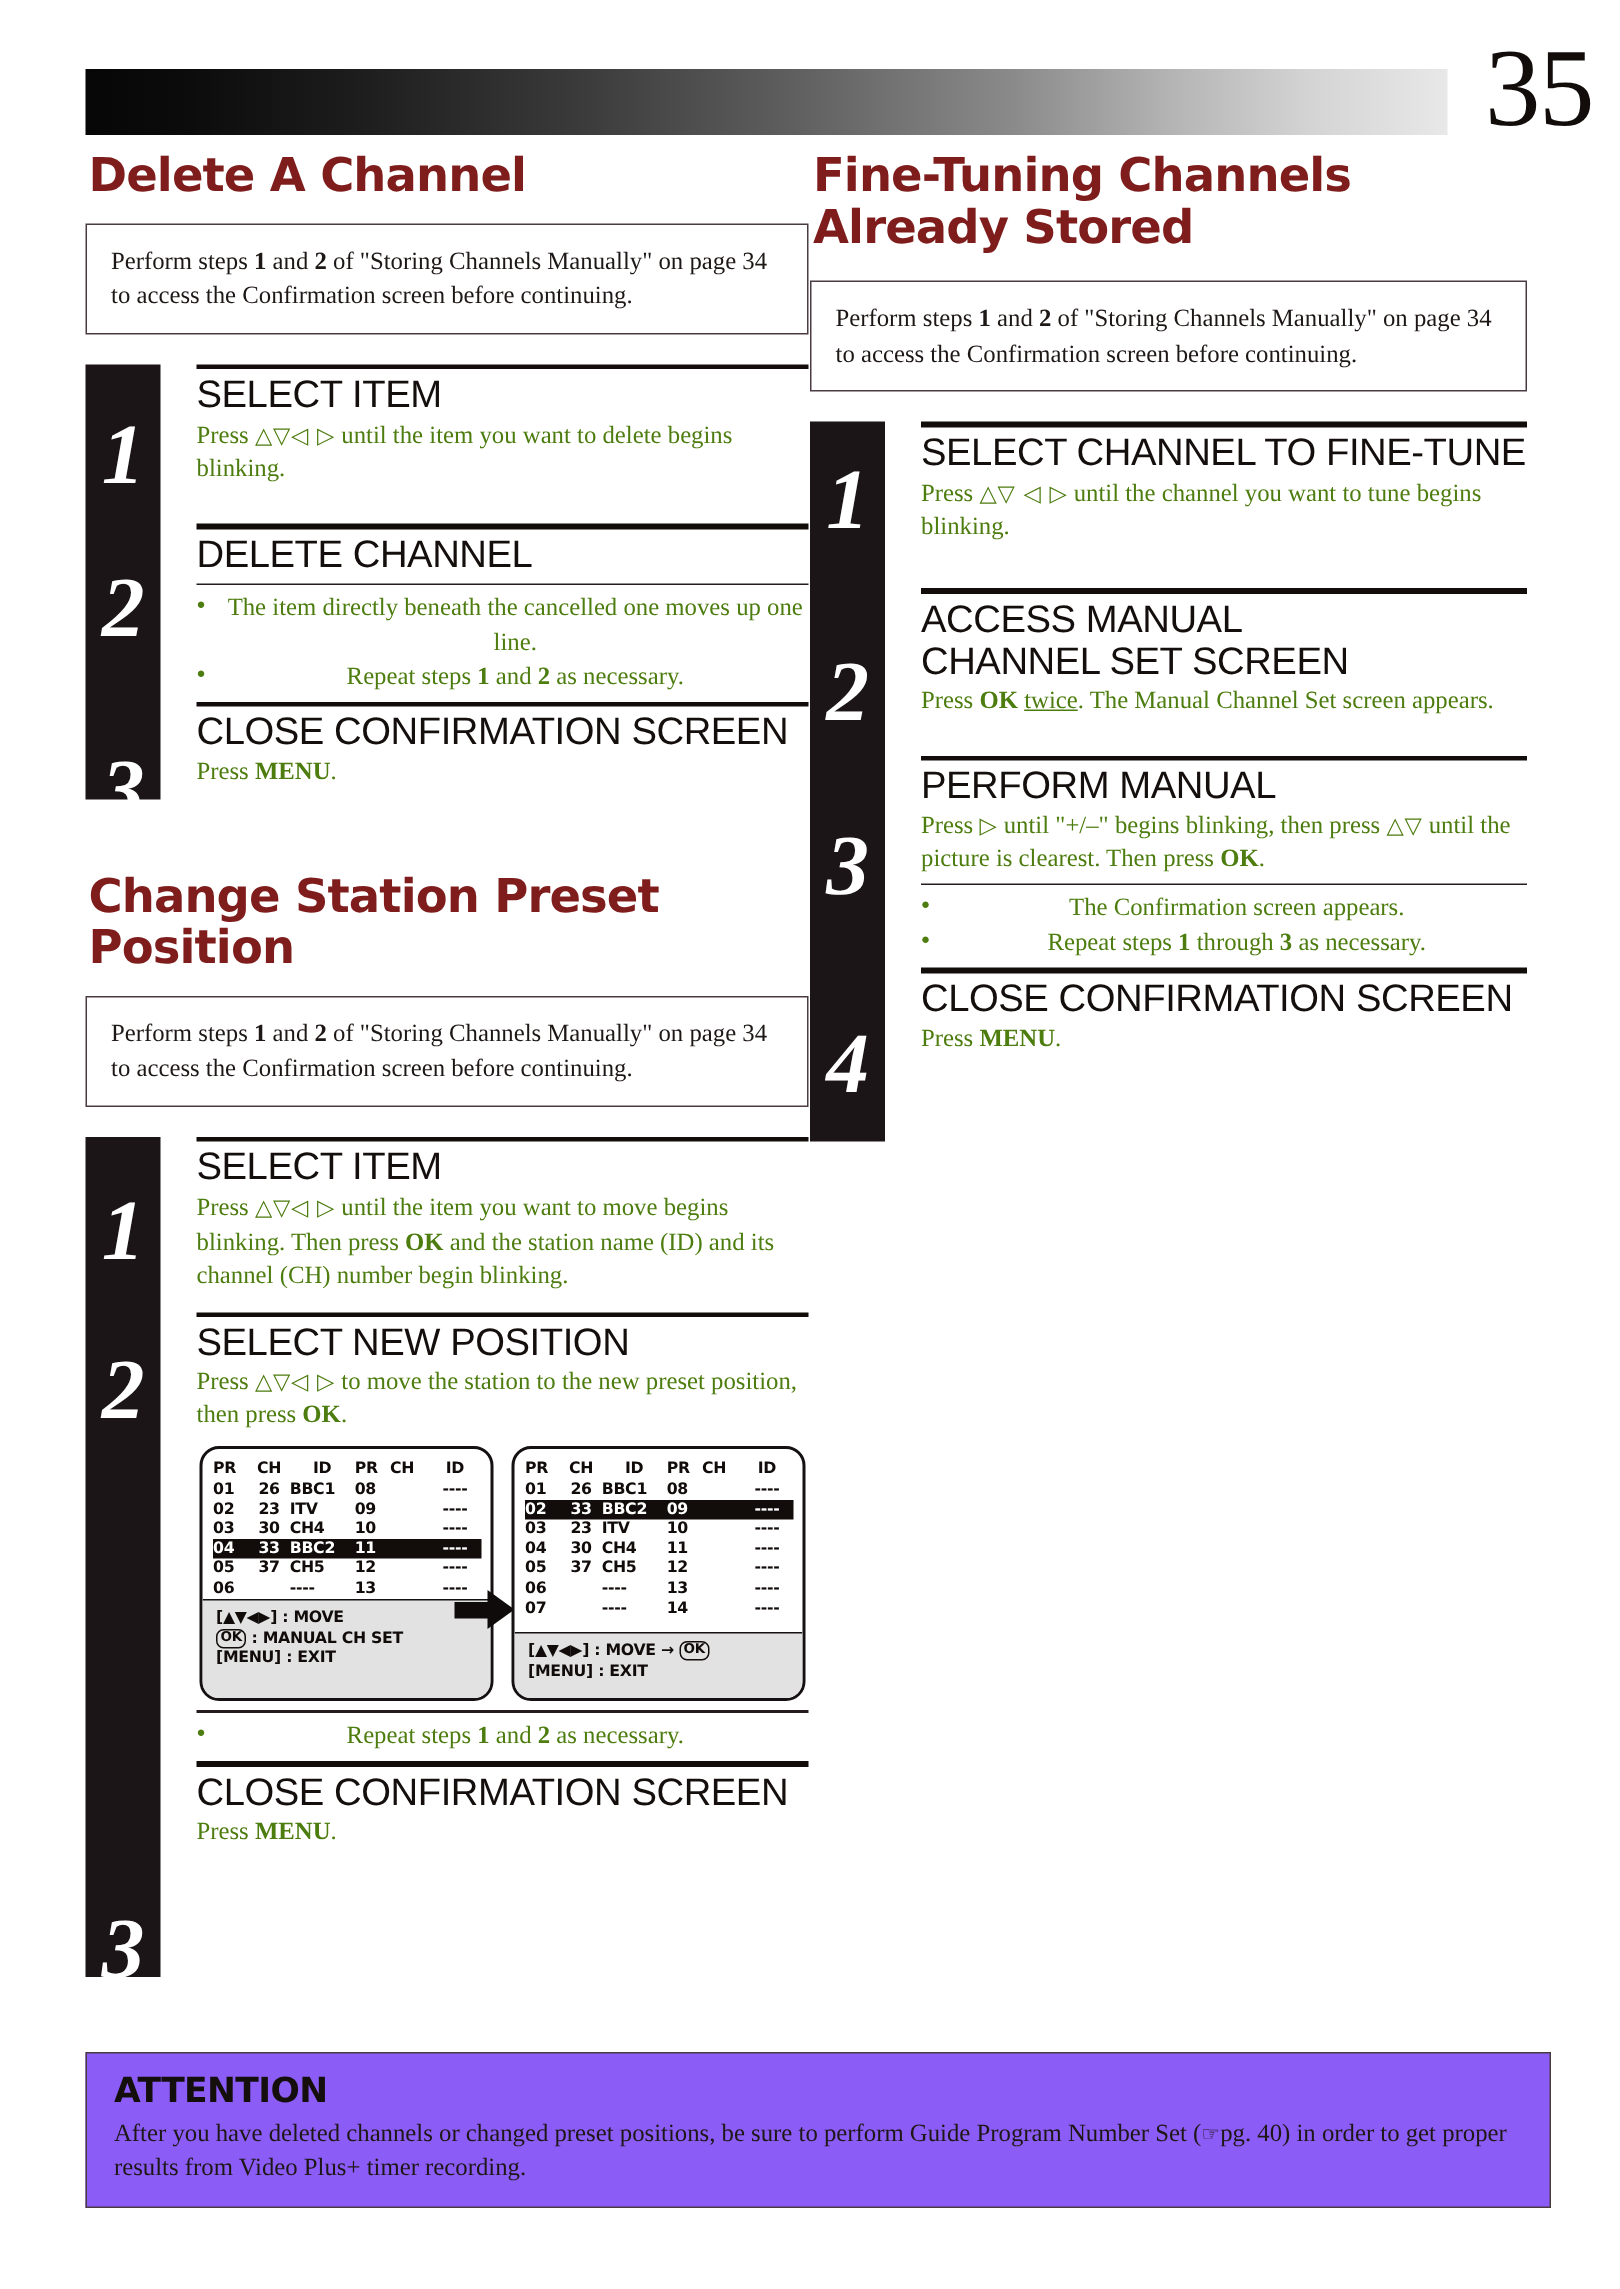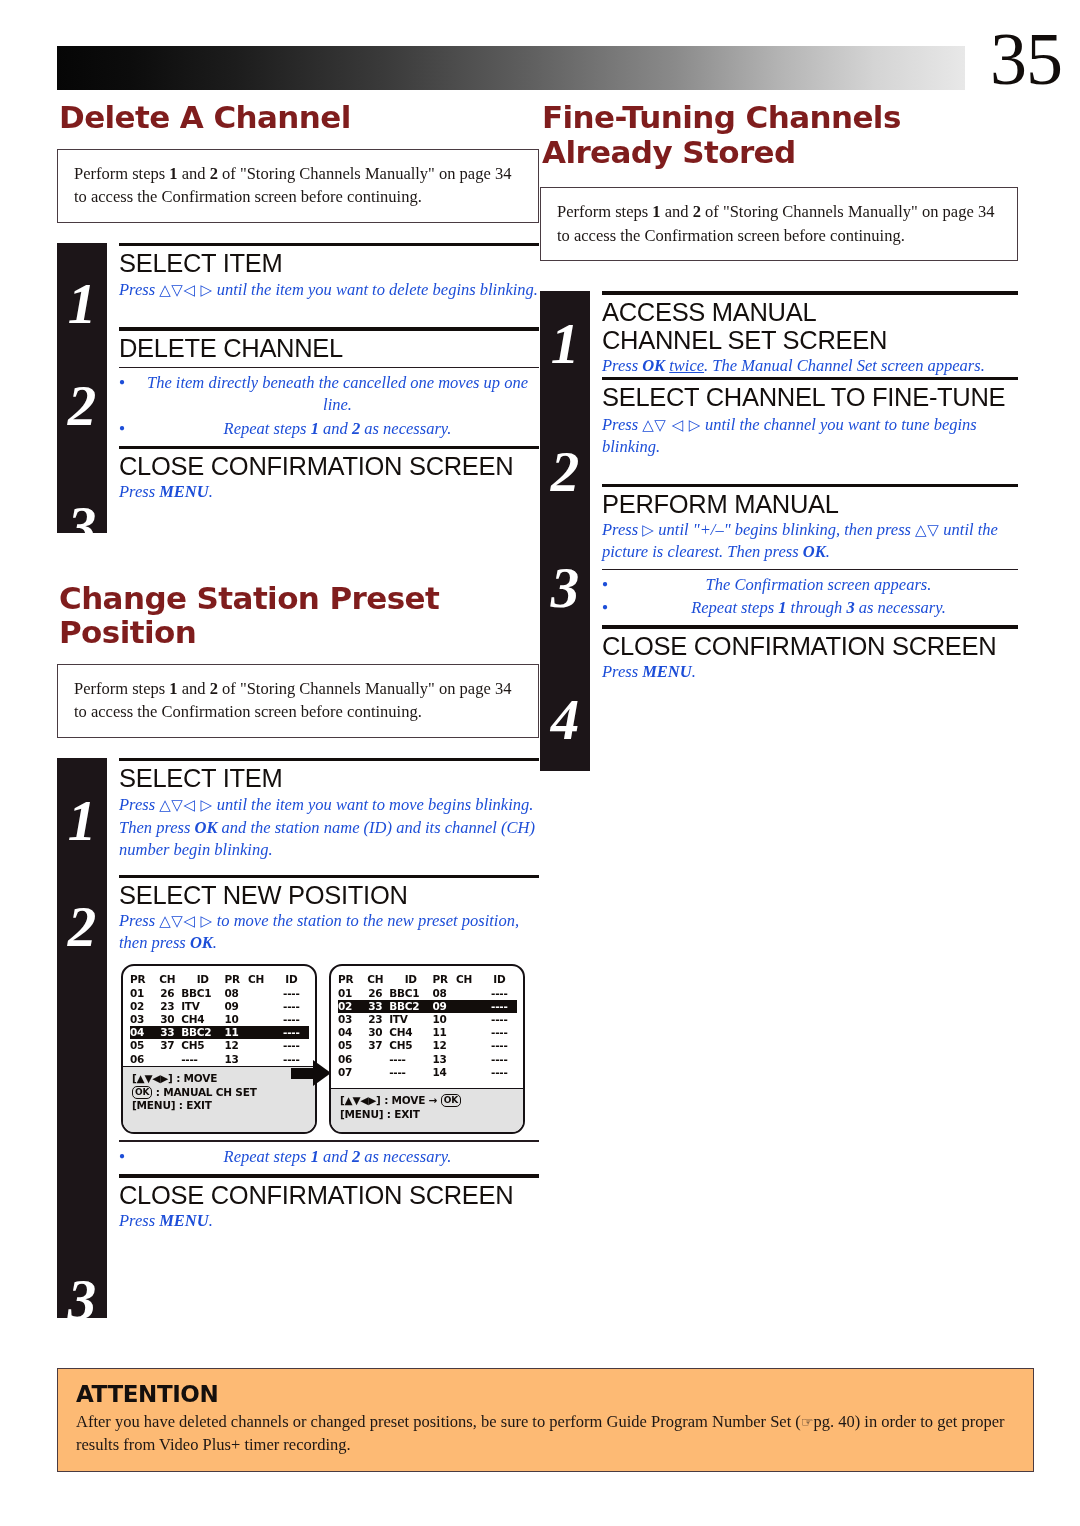--- a/index.html
+++ b/index.html
@@ -63,39 +63,38 @@
     background:#1c1518;
   }
   .numbar .n {
     position:absolute; left:0; width:50px; text-align:center;
     color:#ffffff;
     font-family:"Liberation Serif", serif;
     font-style:italic; font-weight:bold;
     font-size:57px; line-height:1;
   }
 
-  .step { position:relative; }
+  .step { position:relative;margin-left:12px; }
   .rule { height:3.5px; background:#120d0b; margin:0 0 3px 0; }
   .rule.thin { height:1.6px; background:#241a1f; }
   .step h3 {
     margin:0;
     font-family:"Liberation Sans", sans-serif;
     font-weight:400;
     font-size:25.5px;
     line-height:1.1;
     letter-spacing:-0.3px;
     color:#140f0d;
   }
   .step p {
     margin:2px 0 0 0;
     font-family:"Liberation Serif", serif;
     font-size:16.5px;
     line-height:1.34;
-    color:#1d4ed8;
-    font-style:italic;
+    color:#4d7c0f;
   }
   .step p.tight { margin-top:1px; }
   .bullets { margin:4px 0 6px 0; }
   .bullets p {
     margin:0 0 1px 0;
     padding-left:17px;
     position:relative;
     font-family:"Liberation Serif", serif;
     font-size:16.5px;
     line-height:1.34;
@@ -178,21 +177,21 @@
     position:absolute; left:22px; top:0;
     width:0; height:0;
     border-top:13px solid transparent;
     border-bottom:13px solid transparent;
     border-left:18px solid #0f0b0a;
   }
 
   
   .attention {
     position:absolute; left:57px; top:1368px; width:977px;
-    background:#fdba74;
+    background:#8b5cf6;
     border:1.5px solid #4a3b42;
     padding:12px 16px 14px 18px;
   }
   .attention h2 {
     margin:0 0 4px 0;
     font-family:"DejaVu Sans", sans-serif;
     font-weight:bold;
     font-size:23px;
     letter-spacing:-0.4px;
     color:#140f0d;
@@ -460,30 +459,30 @@
   </div>
 
   <div class="steps" style="min-height:480px;">
     <div class="numbar">
       <div class="n" style="top:24px;">1</div>
       <div class="n" style="top:152px;">2</div>
       <div class="n" style="top:268px;">3</div>
       <div class="n" style="top:400px;">4</div>
     </div>
 
+    <div class="step">
+      <div class="rule"></div>
+      <h3>SELECT CHANNEL TO FINE-TUNE</h3>
+      <p><span>Press </span><span class="arrows">△▽ ◁ ▷</span><span> until the channel you want to tune begins blinking.</span></p>
+    </div>
+
     <div class="step" style="margin-top:30px;">
       <div class="rule"></div>
       <h3><span>ACCESS MANUAL</span><br><span>CHANNEL SET SCREEN</span></h3>
       <p class="tight"><span>Press </span><b>OK</b> <u>twice</u><span>. The Manual Channel Set screen appears.</span></p>
-    </div>
-
-    <div class="step">
-      <div class="rule"></div>
-      <h3>SELECT CHANNEL TO FINE-TUNE</h3>
-      <p><span>Press </span><span class="arrows">△▽ ◁ ▷</span><span> until the channel you want to tune begins blinking.</span></p>
     </div>
 
     <div class="step" style="margin-top:26px;">
       <div class="rule"></div>
       <h3>PERFORM MANUAL</h3>
       <p class="tight"><span>Press </span><span class="arrows">▷</span><span> until "+/–" begins blinking, then press </span><span class="arrows">△▽</span><span> until the picture is clearest. Then press </span><b>OK</b><span>.</span></p>
       <div class="rule thin" style="margin-top:5px;"></div>
       <div class="bullets">
         <p>The Confirmation screen appears.</p>
         <p><span>Repeat steps </span><b>1</b><span> through </span><b>3</b><span> as necessary.</span></p>

